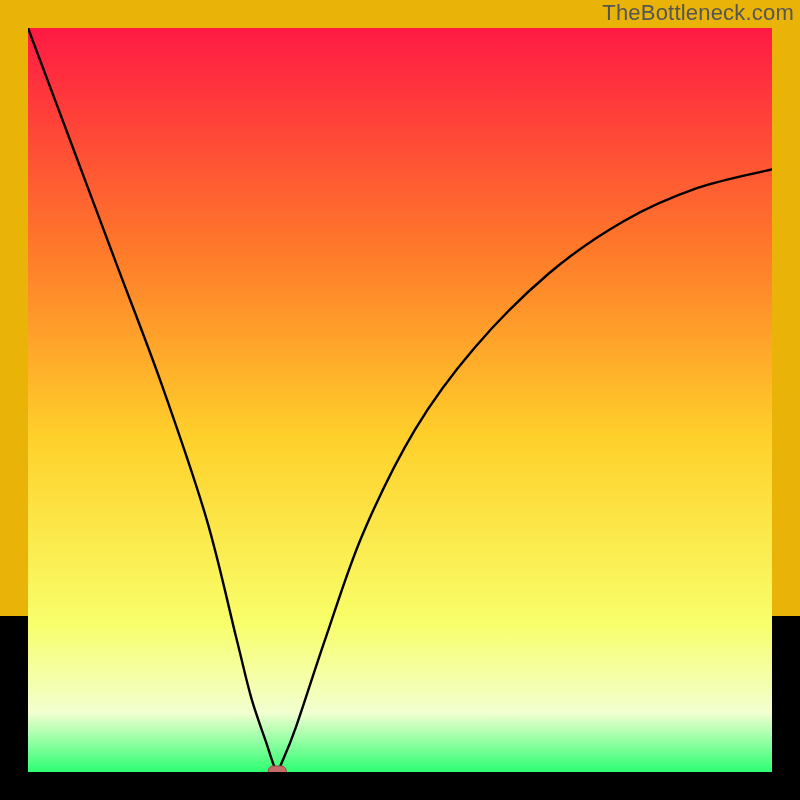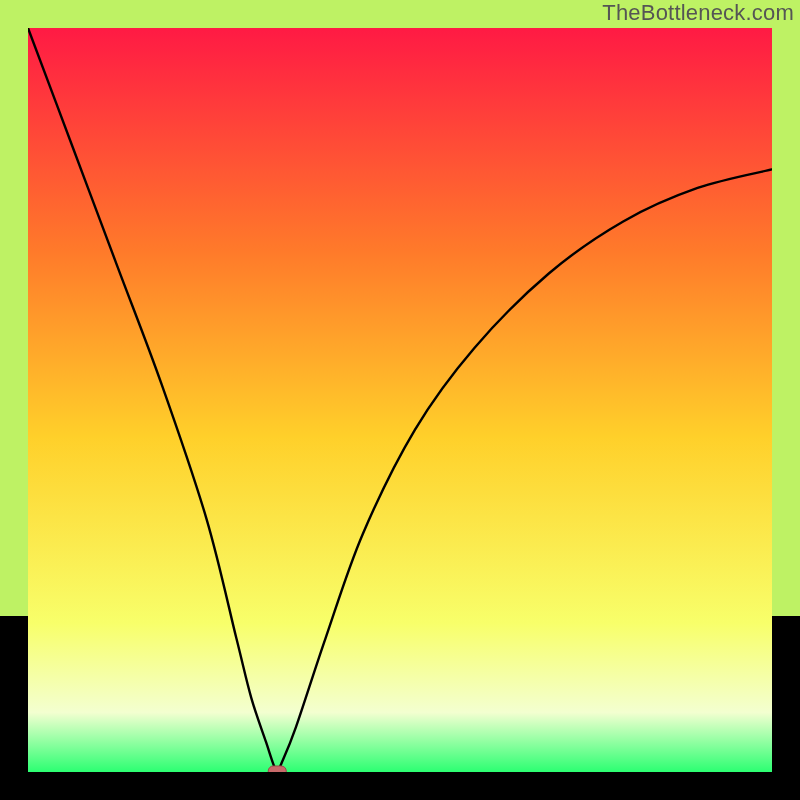--- a/index.html
+++ b/index.html
@@ -10,21 +10,21 @@
     background: #000000;
     overflow: hidden;
     font-family: Arial, Helvetica, sans-serif;
   }
   .frame {
     position: absolute;
     top: 0;
     left: 0;
     width: 800px;
     height: 616px;
-    background: #bef264;
+    background: #eab308;
   }
   .plot-area {
     position: absolute;
     top: 28px;
     left: 28px;
     width: 744px;
     height: 744px;
     overflow: hidden;
   }
   .watermark {

